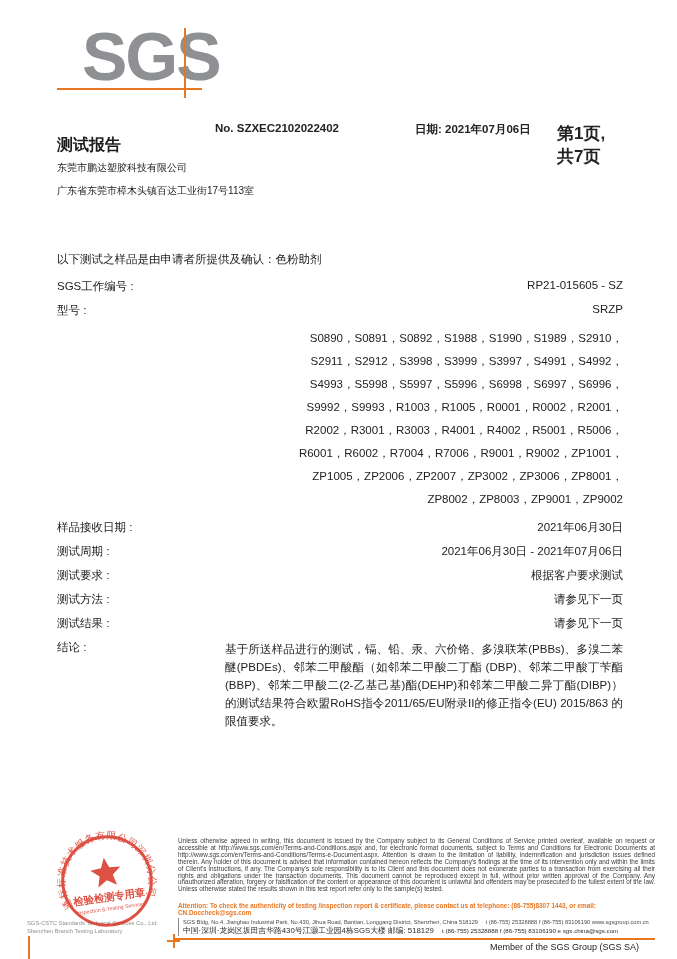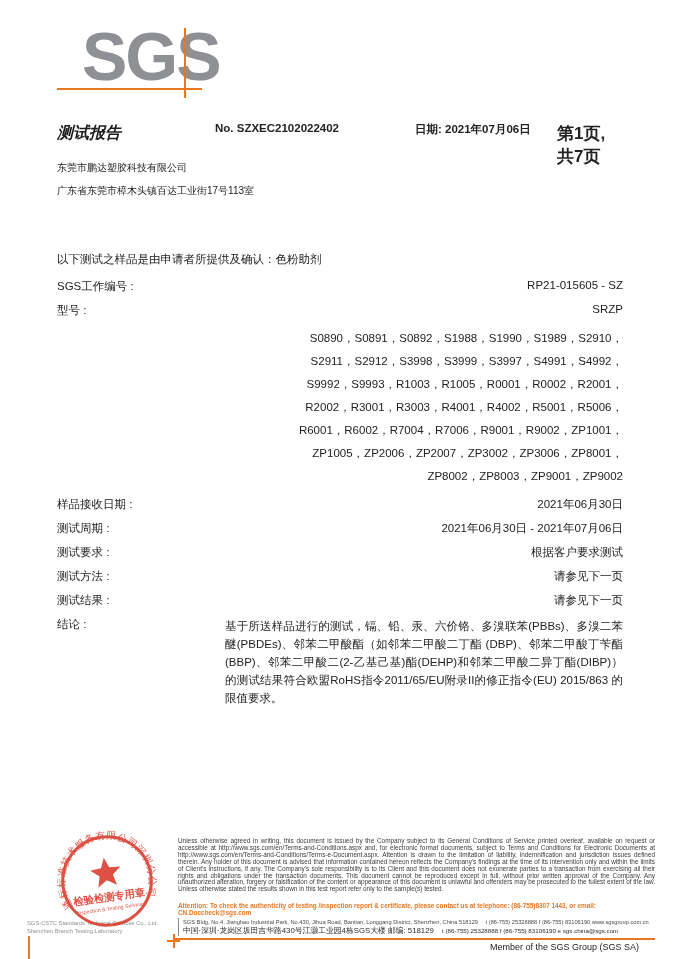--- a/index.html
+++ b/index.html
@@ -9,21 +9,21 @@
   }
   
   .logo-text{
     position:absolute;left:82px;top:26px;font-size:68px;font-weight:bold;
     color:#8e9093;letter-spacing:-2px;line-height:60px;
   }
   .logo-hline{position:absolute;left:57px;top:88px;width:145px;height:2px;background:#e87722;}
   .logo-vline{position:absolute;left:184px;top:28px;width:2px;height:70px;background:#e87722;}
   
   .hdr{position:absolute;left:57px;top:119px;width:565px;height:20px;}
-  .hdr .title{position:absolute;left:0;top:4px;font-size:16px;font-weight:bold;color:#1c1c1c;font-style:italic;}
+  .hdr .title{position:absolute;left:0;top:16px;font-size:16px;font-weight:bold;color:#1c1c1c;}
   .hdr .no{position:absolute;left:158px;top:3px;font-size:11.5px;font-weight:bold;}
   .hdr .date{position:absolute;left:358px;top:3px;font-size:11.5px;font-weight:bold;}
   .hdr .pageinfo{position:absolute;left:500px;top:3px;font-size:17px;font-weight:bold;}
   
   .company{position:absolute;left:57px;top:156px;font-size:10px;line-height:23px;}
   
   .doc-body{position:absolute;left:57px;top:252px;width:566px;font-size:11.5px;}
   .statement{margin-bottom:12px;}
   .row{display:flex;margin-bottom:9px;}
   .row .lbl{width:168px;flex:0 0 168px;}
@@ -92,20 +92,21 @@
 
     <div class="row">
       <span class="lbl">型号 :</span>
       <span class="val">SRZP</span>
     </div>
 
     <div class="row">
       <span class="val">
         <div class="ref-line">S0890，S0891，S0892，S1988，S1990，S1989，S2910，</div>
         <div class="ref-line">S2911，S2912，S3998，S3999，S3997，S4991，S4992，</div>
+        <div class="ref-line">S4993，S5998，S5997，S5996，S6998，S6997，S6996，</div>
         <div class="ref-line">S9992，S9993，R1003，R1005，R0001，R0002，R2001，</div>
         <div class="ref-line">R2002，R3001，R3003，R4001，R4002，R5001，R5006，</div>
         <div class="ref-line">R6001，R6002，R7004，R7006，R9001，R9002，ZP1001，</div>
         <div class="ref-line">ZP1005，ZP2006，ZP2007，ZP3002，ZP3006，ZP8001，</div>
         <div class="ref-line">ZP8002，ZP8003，ZP9001，ZP9002</div>
       </span>
     </div>
 
     <div class="row">
       <span class="lbl">样品接收日期 :</span>

